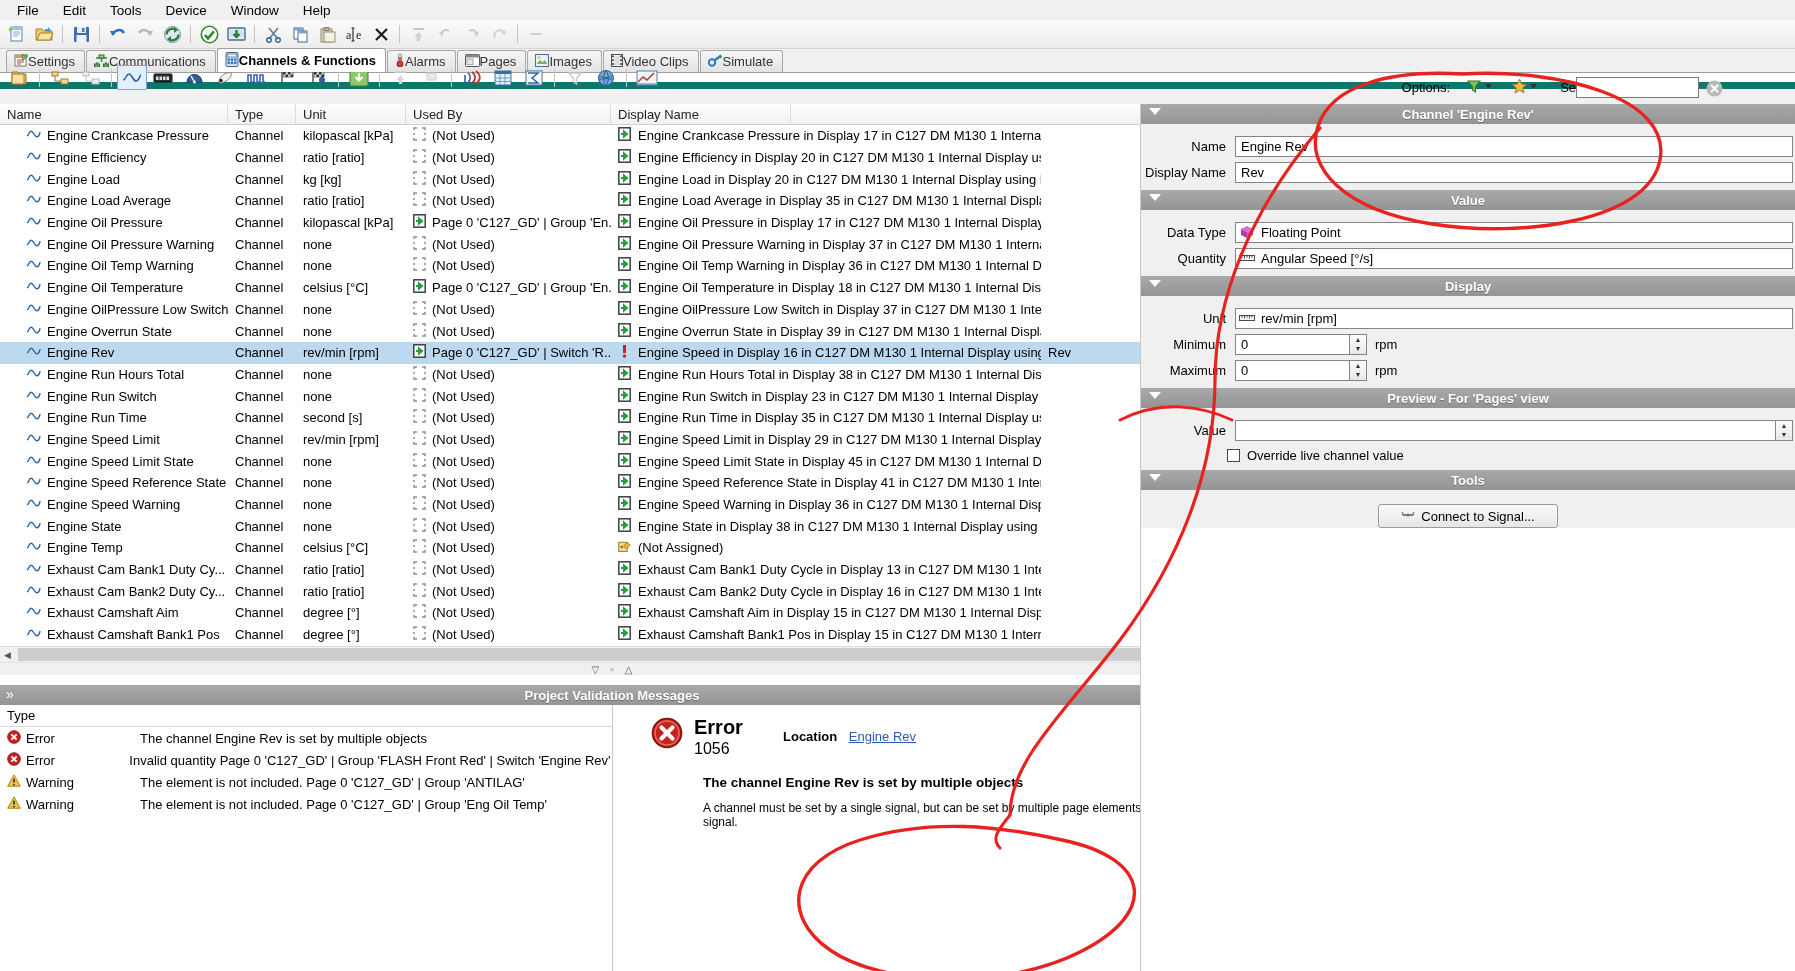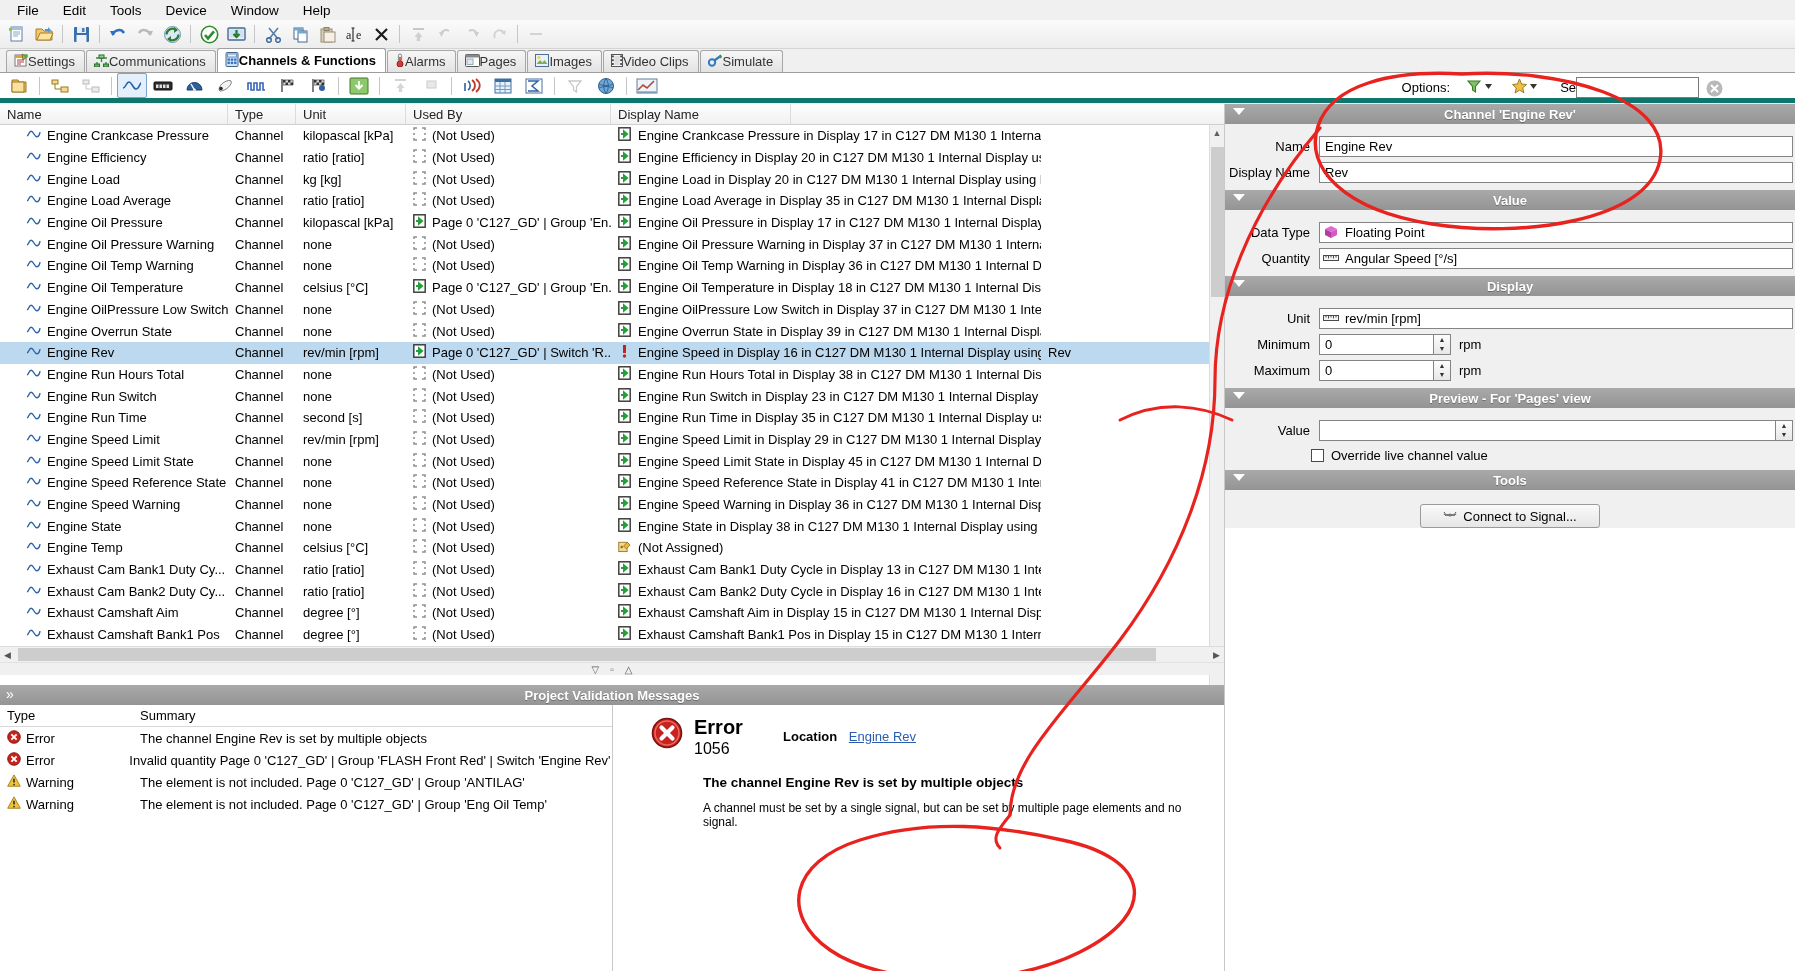--- a/index.html
+++ b/index.html
@@ -46,21 +46,21 @@
     border-radius: 3px 3px 0 0; margin-right: 1px;
     font-size: 13px; color: #333;
   }
   .tab.active {
     background: #fff; color: #000; font-weight: bold; height: 24px;
     border-color: #9e9e9e; position: relative; z-index: 3;
   }
 
   
   .toolbar2 {
-    height: 30px; background: #fff; border-bottom: 5px solid #0f766e;
+    height: 16px; background: #fff; border-bottom: 7px solid #0f766e;
     display: flex; align-items: center; padding: 0 4px; gap: 1px;
     position: relative;
   }
   .t2btn { width: 30px; height: 25px; display:flex; align-items:center; justify-content:center; border-radius:2px; }
   .t2btn.sel { background: #e3f0fb; border: 1px solid #7da2ce; }
   .opts-label { position:absolute; right: 345px; top: 7px; font-size: 13px; }
   .opts-b { position: absolute; top: 5px; display:flex; align-items:center; gap:2px; }
   .search-label { position:absolute; right: 190px; top: 7px; font-size: 13px; }
   .search-box {
     position:absolute; right: 96px; top: 4px; width: 123px; height: 21px;
@@ -142,21 +142,21 @@
   .err-title { font-size: 20px; font-weight: bold; line-height: 1; }
   .err-code { font-size: 16px; margin-top: 3px; }
   .loc-wrap { position:absolute; left: 170px; top: 24px; font-size: 13px; }
   .loc-lbl { font-weight: bold; }
   .loc-link { color: #2a5db0; text-decoration: underline; margin-left: 8px; }
   .err-sum { font-weight: bold; font-size: 13.5px; margin: 17px 0 0 52px; }
   .err-desc { font-size: 12px; margin: 11px 16px 0 52px; }
 
   
   .rightpane {
-    position:absolute; right:0; top: 0; width: 571px; bottom: 0;
+    position:absolute; right:0; top: 0; width: 655px; bottom: 0;
     background: #fff; border-left: 1px solid #c8c8c8;
   }
   .prop-area { background: #f0f0f0; }
   .sec-head {
     height: 20px; background: linear-gradient(#a9a9a9,#949494);
     display:flex; align-items:center; color:#fff; position: relative;
   }
   .sec-head .tri { position:absolute; left: 8px; top: 4px; width:0;height:0;
     border-left:6px solid transparent; border-right:6px solid transparent; border-top:7px solid #fff; }
   .sec-head .txt { width:100%; text-align:center; font-weight: bold; font-size:13px; text-shadow: 0 1px 0 #6e6e6e; }
@@ -1223,21 +1223,20 @@
 
       <div class="valhead" style="position:absolute; left:0; right:0; top:581px;">
         <span class="chev">»</span>
         <span class="ttl">Project Validation Messages</span>
       </div>
 
       <div class="valbody" style="top:601px;">
         <div class="vallist">
           <div class="vl-head">
             <div style="width:133px">Type</div>
-            <div style="flex:1">Summary</div>
           </div>
           <div id="validation-rows">
               <div class="vrow">
                 <div class="t">
                   <span><svg width="14" height="14" viewBox="0 0 16 16">
                       <circle cx="8" cy="8" r="7.2" fill="#c9221c" stroke="#7d120f"></circle>
                       <path d="M5 5l6 6M11 5l-6 6" stroke="#fff" stroke-width="2.2"></path>
                     </svg></span>
                   <span>Error</span>
                 </div>

